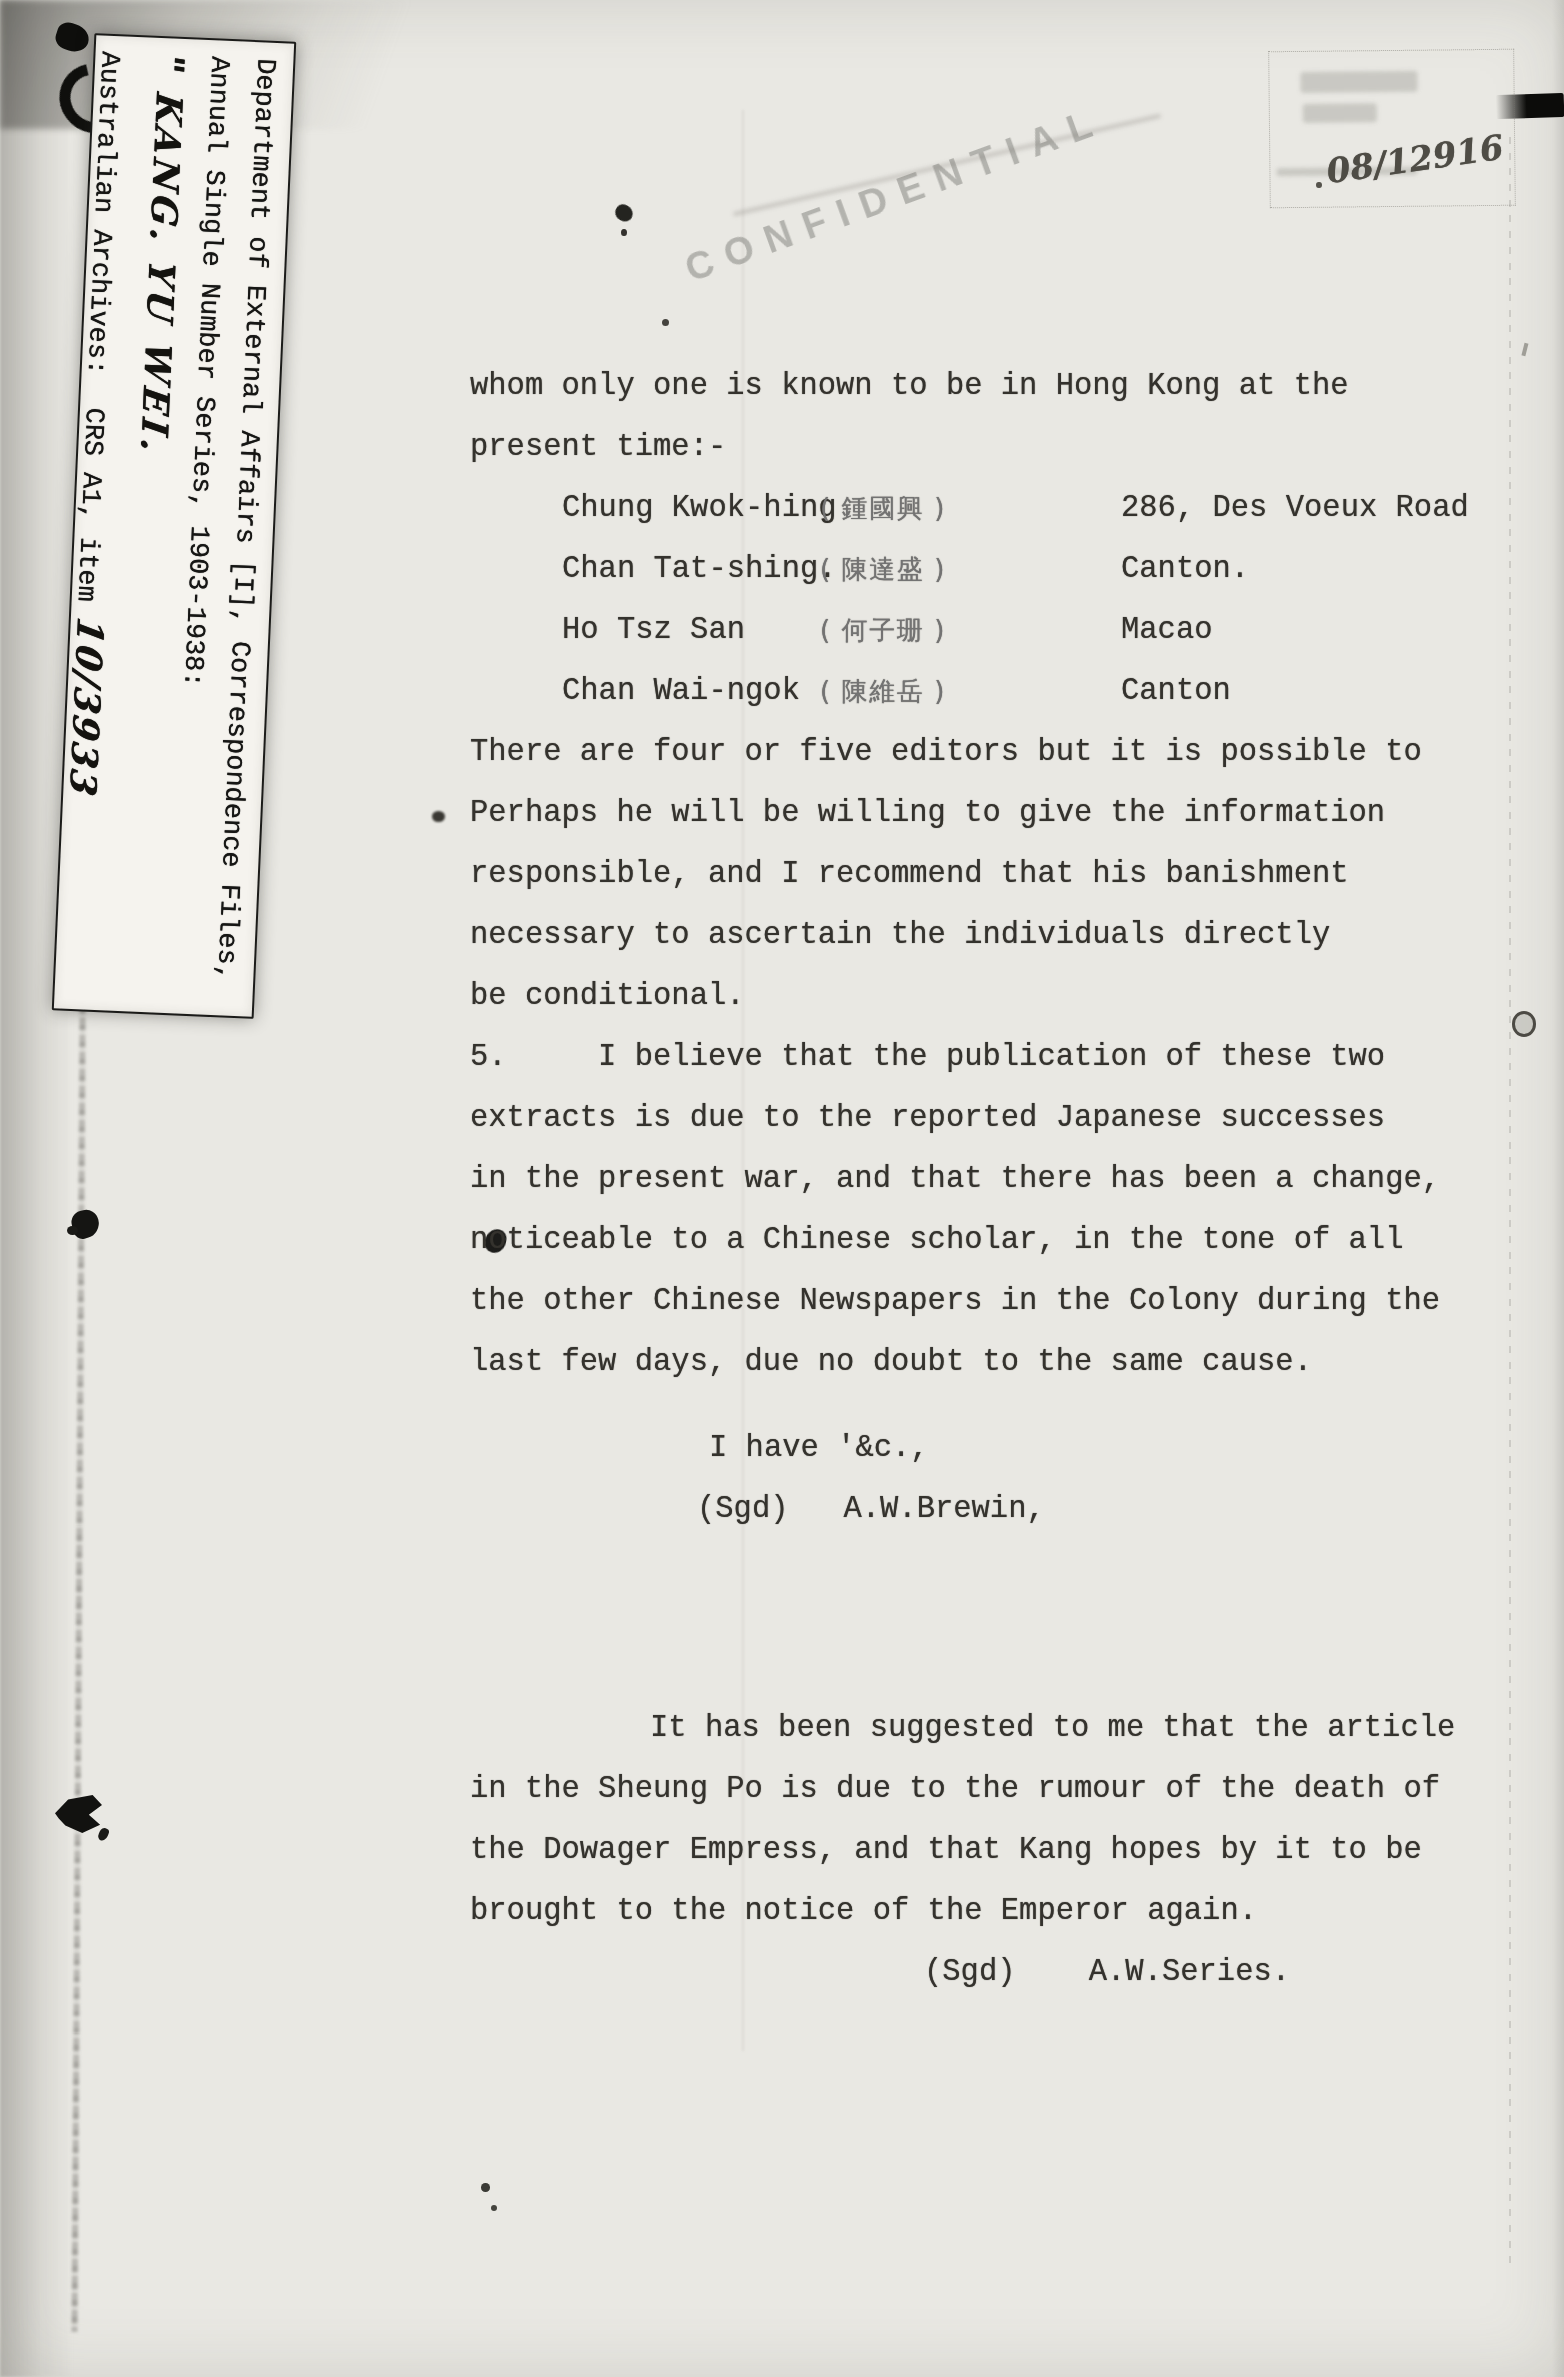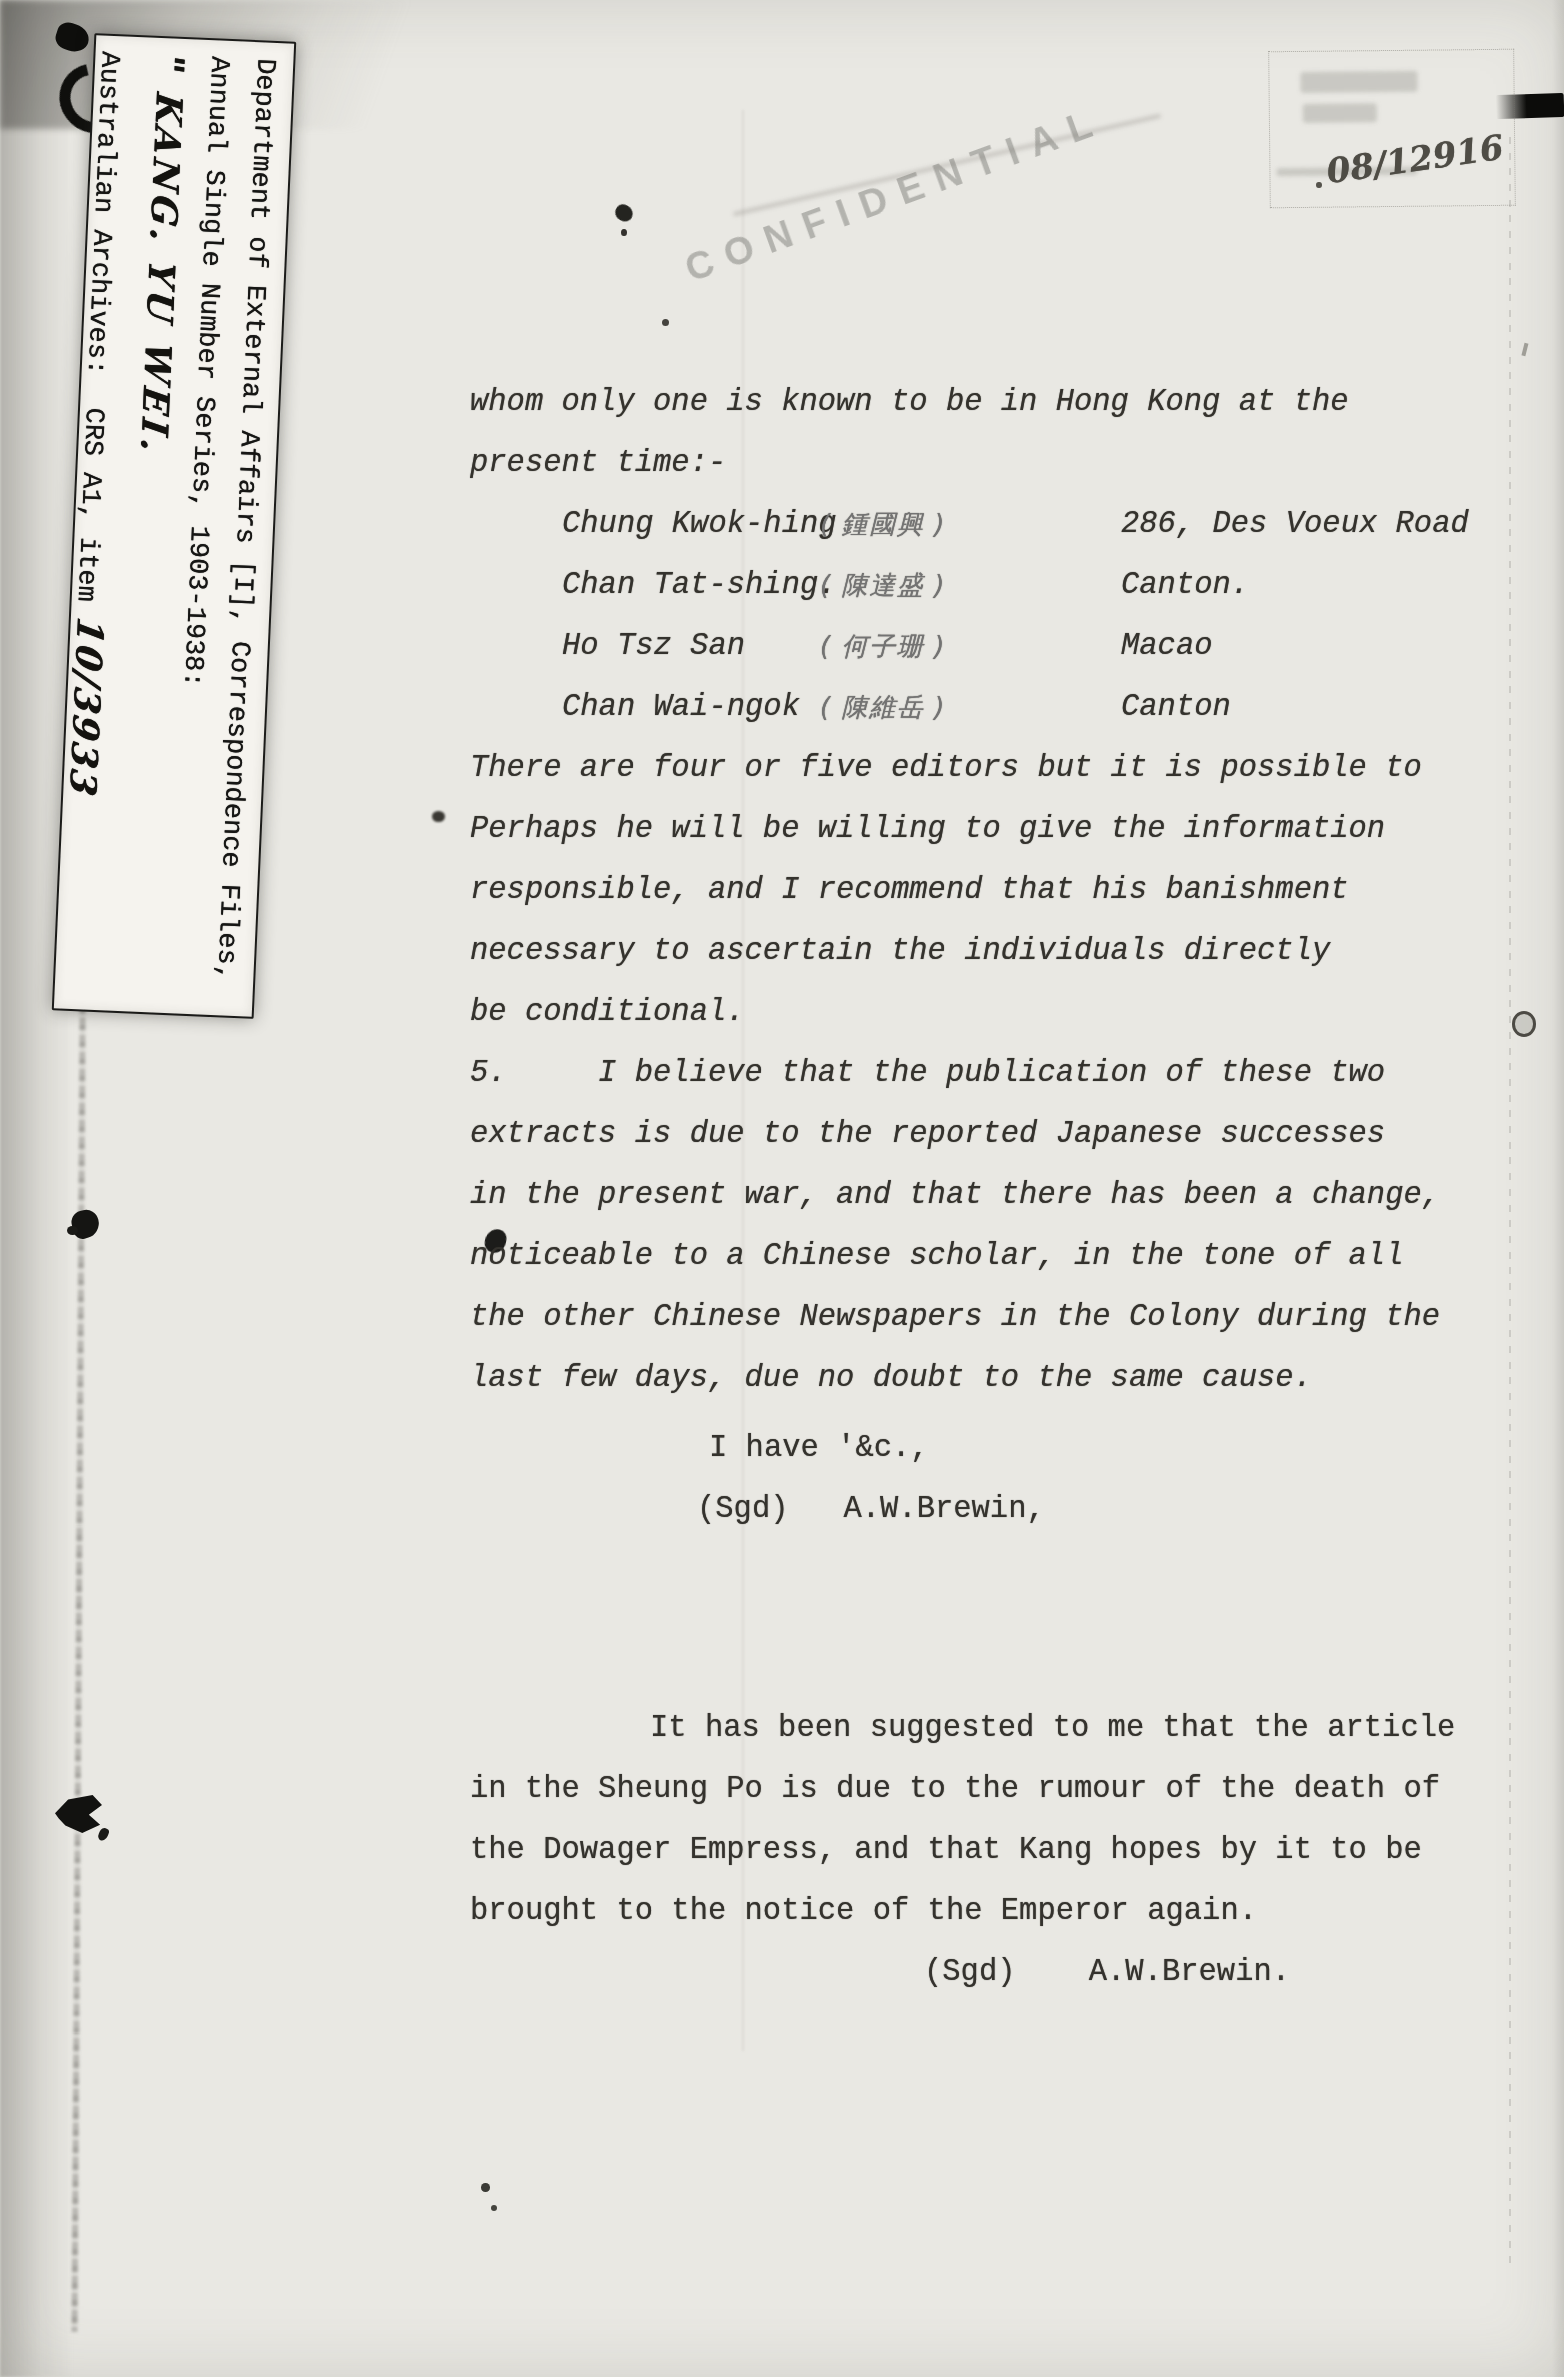--- a/index.html
+++ b/index.html
@@ -5,21 +5,21 @@
   html,body{margin:0;padding:0;background:#cfcecb;}
   .page{
     position:relative; width:1564px; height:2377px; overflow:hidden;
     background:#e9e8e3;
     font-family:"Liberation Mono","DejaVu Sans Mono",monospace;
     box-shadow: inset 0 0 70px rgba(90,88,80,0.18);
   }
   
   .typed{ color:#34322d; font-size:30.5px; text-shadow:0 0 1.1px rgba(52,50,44,0.75); }
   .line{ height:61px; line-height:61px; white-space:pre; }
-  .body-text{ position:absolute; left:470px; top:372px; width:1064px;font-style:italic; }
+  .body-text{ position:absolute; left:470px; top:356px; width:1064px; }
   .closing-block{ position:absolute; left:470px; top:1418px; width:1064px; }
   .ps-block{ position:absolute; left:470px; top:1698px; width:1080px; }
   .row{ display:flex; }
   .ind-list{ padding-left:92px; }
   .nm{ width:258px; }
   .cn{ width:301px; font-family:"DejaVu Sans",sans-serif; font-size:26px; letter-spacing:1.6px; color:#737373; }
   .pl{ flex:1; }
   .pl-closing1{ padding-left:239px; }
   .pl-closing2{ padding-left:227px; }
   .pl-closing3{ padding-left:528px; }
@@ -179,17 +179,17 @@
   <div class="closing-block typed">
     <div class="line pl-closing1">I have '&amp;c.,</div>
     <div class="line pl-closing2">(Sgd)   A.W.Brewin,</div>
   </div>
 
   <div class="ps-block typed">
     <div class="line pl-ps1">It has been suggested to me that the article</div>
     <div class="line">in the Sheung Po is due to the rumour of the death of</div>
     <div class="line">the Dowager Empress, and that Kang hopes by it to be</div>
     <div class="line">brought to the notice of the Emperor again.</div>
-    <div class="line pl-ps-sig">(Sgd)    A.W.Brewin.</div>
+    <div class="line pl-ps-sig">(Sgd)    A.W.Series.</div>
   </div>
 
 </div>
 
 
 </body></html>

